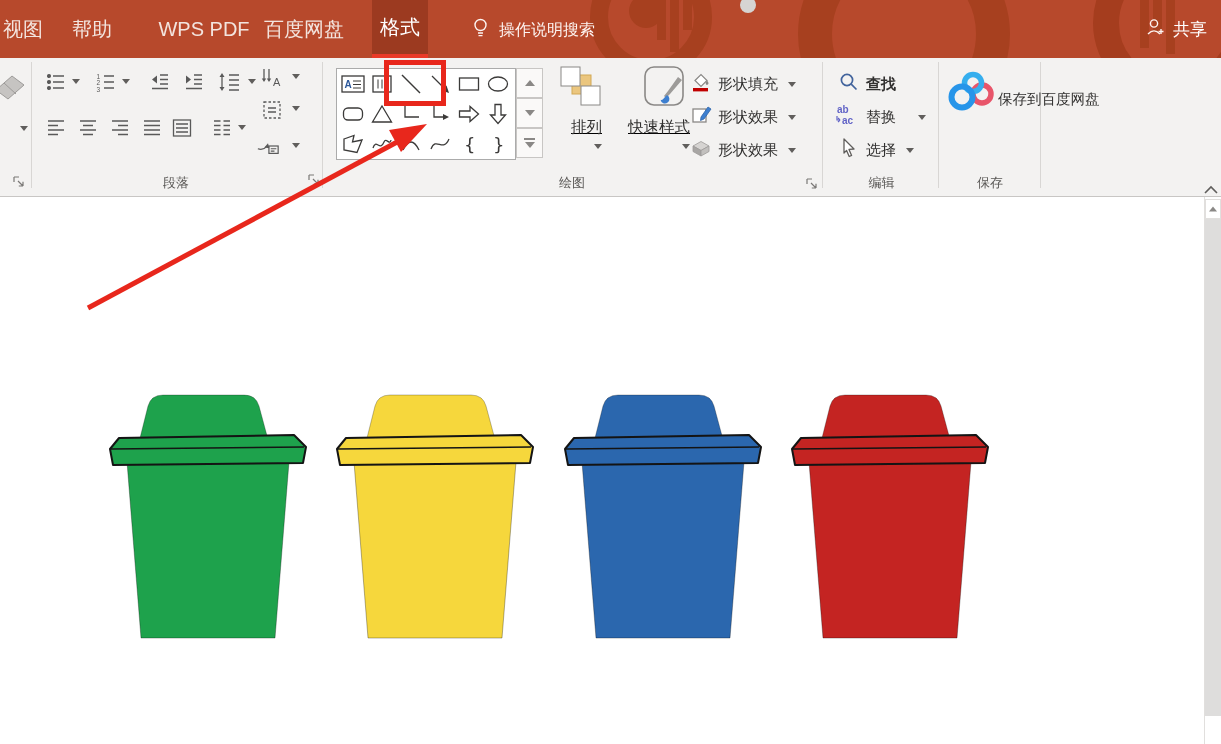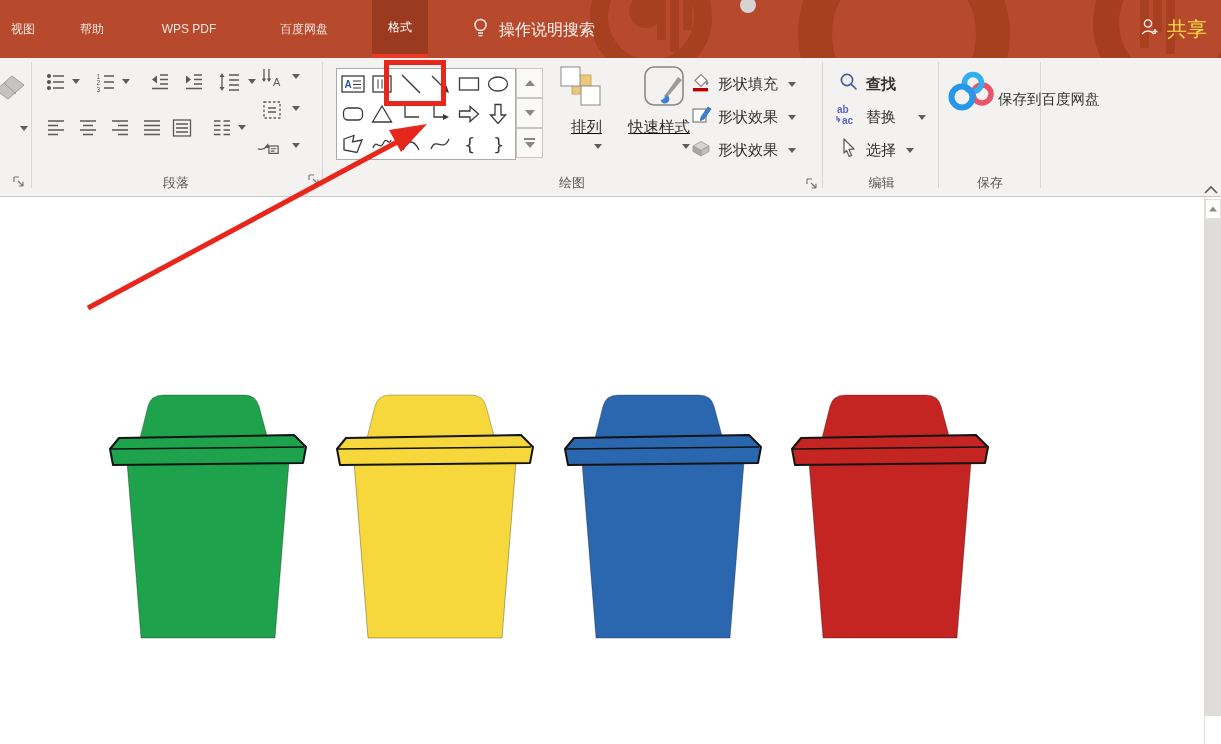--- a/index.html
+++ b/index.html
@@ -8,24 +8,24 @@
 
   
   .banner { position:absolute; top:0; left:0; width:1221px; height:58px; background:#B7492C; overflow:hidden; z-index:5; }
   .art span { position:absolute; display:block; }
   .ringA { left:798px; top:-72px; width:212px; height:212px; border:34px solid #A7401F; border-radius:50%; }
   .ringB { left:590px; top:-44px; width:122px; height:122px; border:18px solid #A7401F; border-radius:50%; }
   .coreB { left:629px; top:-6px; width:34px; height:34px; background:#A7401F; border-radius:50%; }
   .ringC { left:1093px; top:-58px; width:162px; height:162px; border:26px solid #A53D1E; border-radius:50%; }
   .dotW  { left:740px; top:-3px; width:16px; height:16px; background:#D6D4D2; border-radius:50%; }
   .bar   { top:0; background:#A7401F; width:9px; }
-  .tab { position:absolute; top:0; height:58px; line-height:58px; color:#F3E4DE; font-size:12px; text-align:center; cursor:default; }
+  .tab { position:absolute; top:0; height:58px; line-height:58px; color:#F3E4DE; font-size:20px; text-align:center; cursor:default; }
   .tab.active { background:#9C3A20; color:#fff; border-bottom:4px solid #E93A28; line-height:54px; }
   .tellme { position:absolute; top:0; height:60px; display:flex; align-items:center; gap:10px; color:#FDF4F1; font-size:16px; }
-  .share { position:absolute; top:0; right:14px; height:58px; display:flex; align-items:center; gap:7px; color:#fde047; font-size:20px; }
+  .share { position:absolute; top:0; right:14px; height:58px; display:flex; align-items:center; gap:7px; color:#ffffff; font-size:17px; }
 
   
   .ribbon { position:absolute; top:58px; left:0; width:1221px; height:139px; background:#F3F2F1; border-bottom:1px solid #C8C6C4; z-index:4; }
   .vsep { position:absolute; top:4px; height:126px; width:1px; background:#D8D6D4; }
   .grouplabel { position:absolute; top:116px; height:20px; font-size:13px; color:#5A5856; text-align:center; }
   .launcher { position:absolute; width:15px; height:15px; cursor:pointer; }
   .ric { position:absolute; width:24px; height:24px; display:flex; align-items:center; justify-content:center; cursor:pointer; }
   .dd { position:absolute; width:0; height:0; border-left:4px solid transparent; border-right:4px solid transparent; border-top:5px solid #605E5C; cursor:pointer; }
   .gallery { position:absolute; left:336px; top:10px; width:180px; height:92px; background:#fff; border:1px solid #ABABAB; display:grid; grid-template-columns:repeat(6,29px); grid-template-rows:repeat(3,30px); align-items:center; justify-items:center; padding:0 1px; }
   .cell { width:28px; height:28px; display:flex; align-items:center; justify-content:center; cursor:pointer; }
@@ -67,21 +67,21 @@
     <span class="bar" style="left:657px;height:40px;"></span>
     <span class="bar" style="left:670px;height:52px;"></span>
     <span class="bar" style="left:683px;height:30px;"></span>
     <span class="bar" style="left:696px;height:46px;"></span>
     <span class="bar" style="left:1140px;height:48px;"></span>
     <span class="bar" style="left:1153px;height:32px;"></span>
     <span class="bar" style="left:1166px;height:54px;"></span>
   </div>
   <span class="tab" style="left:0;width:46px;">视图</span>
   <span class="tab" style="left:60px;width:64px;">帮助</span>
-  <span class="tab" style="left:133px;width:112px;text-align:center;">WPS PDF</span>
+  <span class="tab" style="left:148px;width:112px;text-align:center;">WPS PDF</span>
   <span class="tab" style="left:250px;width:108px;">百度网盘</span>
   <span class="tab active" style="left:372px;width:56px;">格式</span>
   <div class="tellme" style="left:472px;">
     <span>
       <svg width="17" height="22" viewBox="0 0 17 22" fill="none" stroke="#FDF4F1" stroke-width="1.4">
         <circle cx="8.5" cy="8" r="5.5"></circle>
           <path d="M6,16 H11 M6.5,18.6 H10.5"></path>
       </svg>
     </span>
     <span>操作说明搜索</span>

